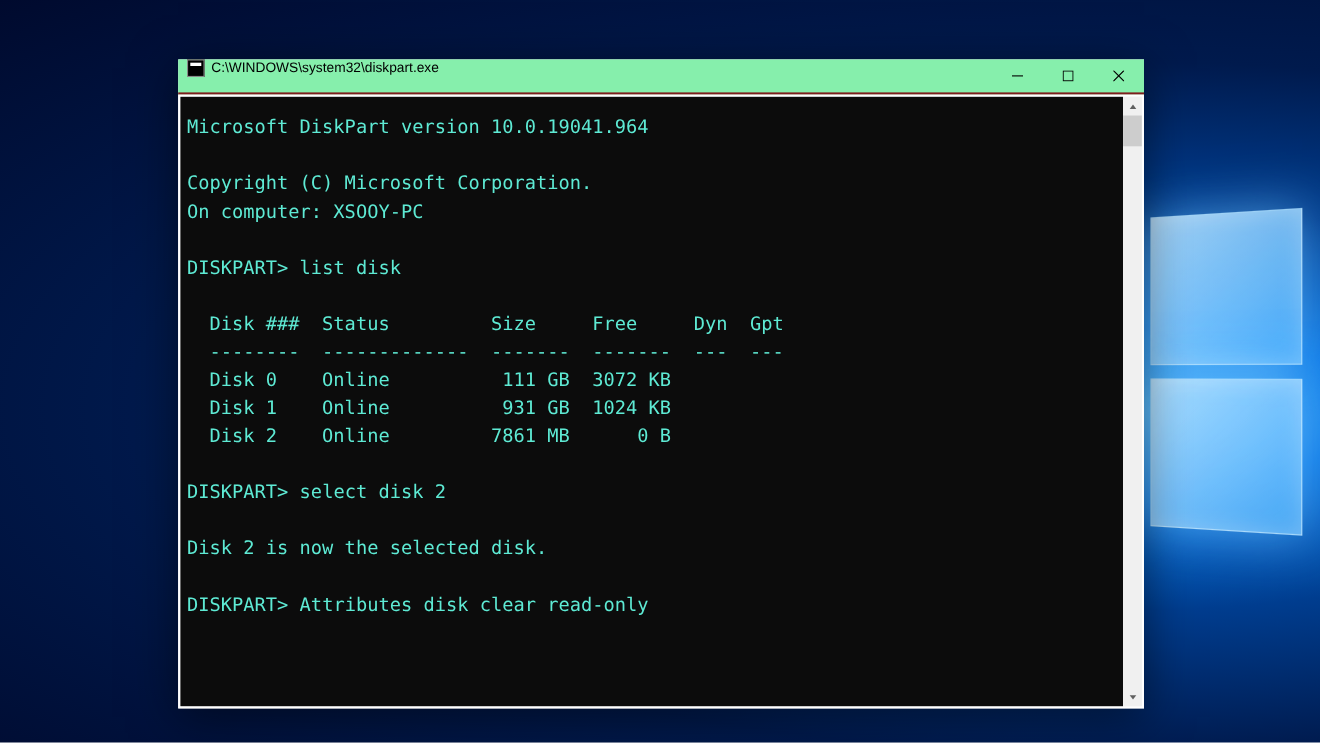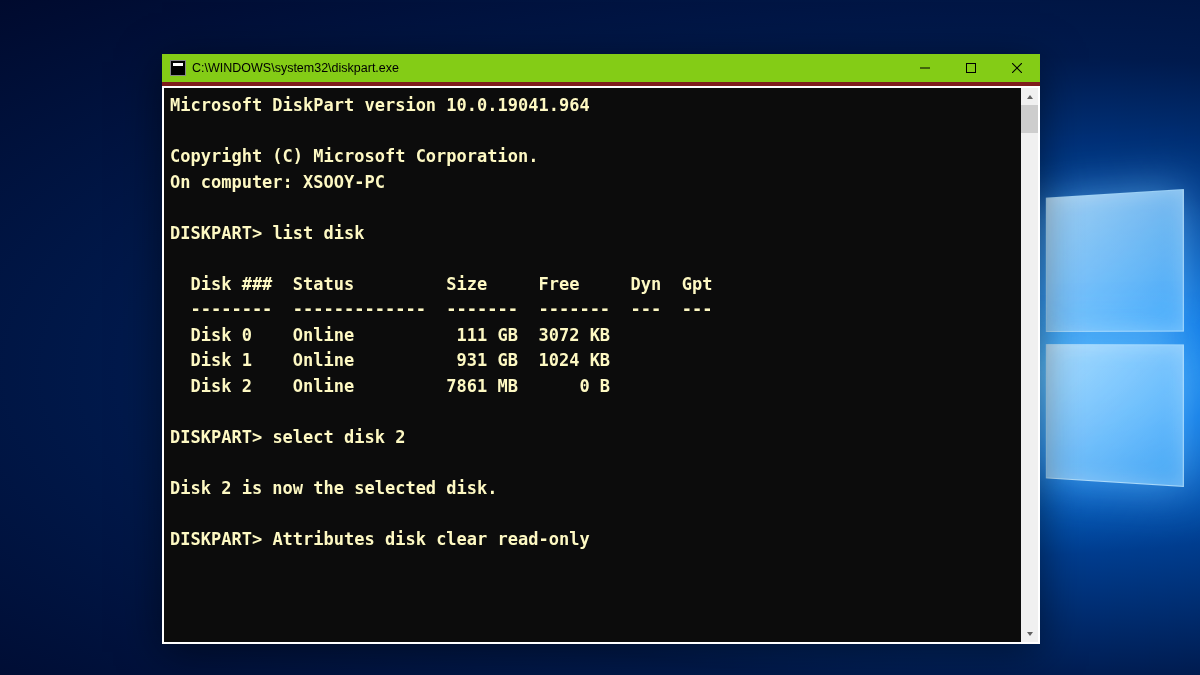--- a/index.html
+++ b/index.html
@@ -51,24 +51,23 @@
       width: 878px;
       height: 590px;
       background: #ffffff;
       box-shadow: 0 8px 40px rgba(0,0,0,0.5);
       display: flex;
       flex-direction: column;
     }
     
     .titlebar {
       height: 32px;
-      background: #84cc16;
-      display: flex;
-      align-items: center;
-      border-bottom: 4px solid #7f1d1d;
+      background: #86efac;
+      display: flex;
+      border-bottom: 2px solid #7f1d1d;
       flex-shrink: 0;
     }
     
     .app-icon {
       width: 16px;
       height: 16px;
       margin-left: 8px;
       margin-right: 6px;
       background: #000;
       position: relative;
@@ -117,28 +116,27 @@
       flex: 1;
       display: flex;
       background: #ffffff;
       padding: 2px;
       overflow: hidden;
     }
     
     .console {
       flex: 1;
       background: #0c0c0c;
-      color: #fef9c3;
+      color: #5eead4;
       font-family: 'NSimSun', 'SimSun', 'Consolas', monospace;
       font-size: 17px;
       line-height: 1.5;
-      padding: 5px 6px;
+      padding: 16px 6px;
       white-space: pre;
       overflow: hidden;
-      font-weight: bold;
     }
     
     .scrollbar {
       width: 17px;
       background: #f0f0f0;
       position: relative;
       display: flex;
       flex-direction: column;
     }
     

